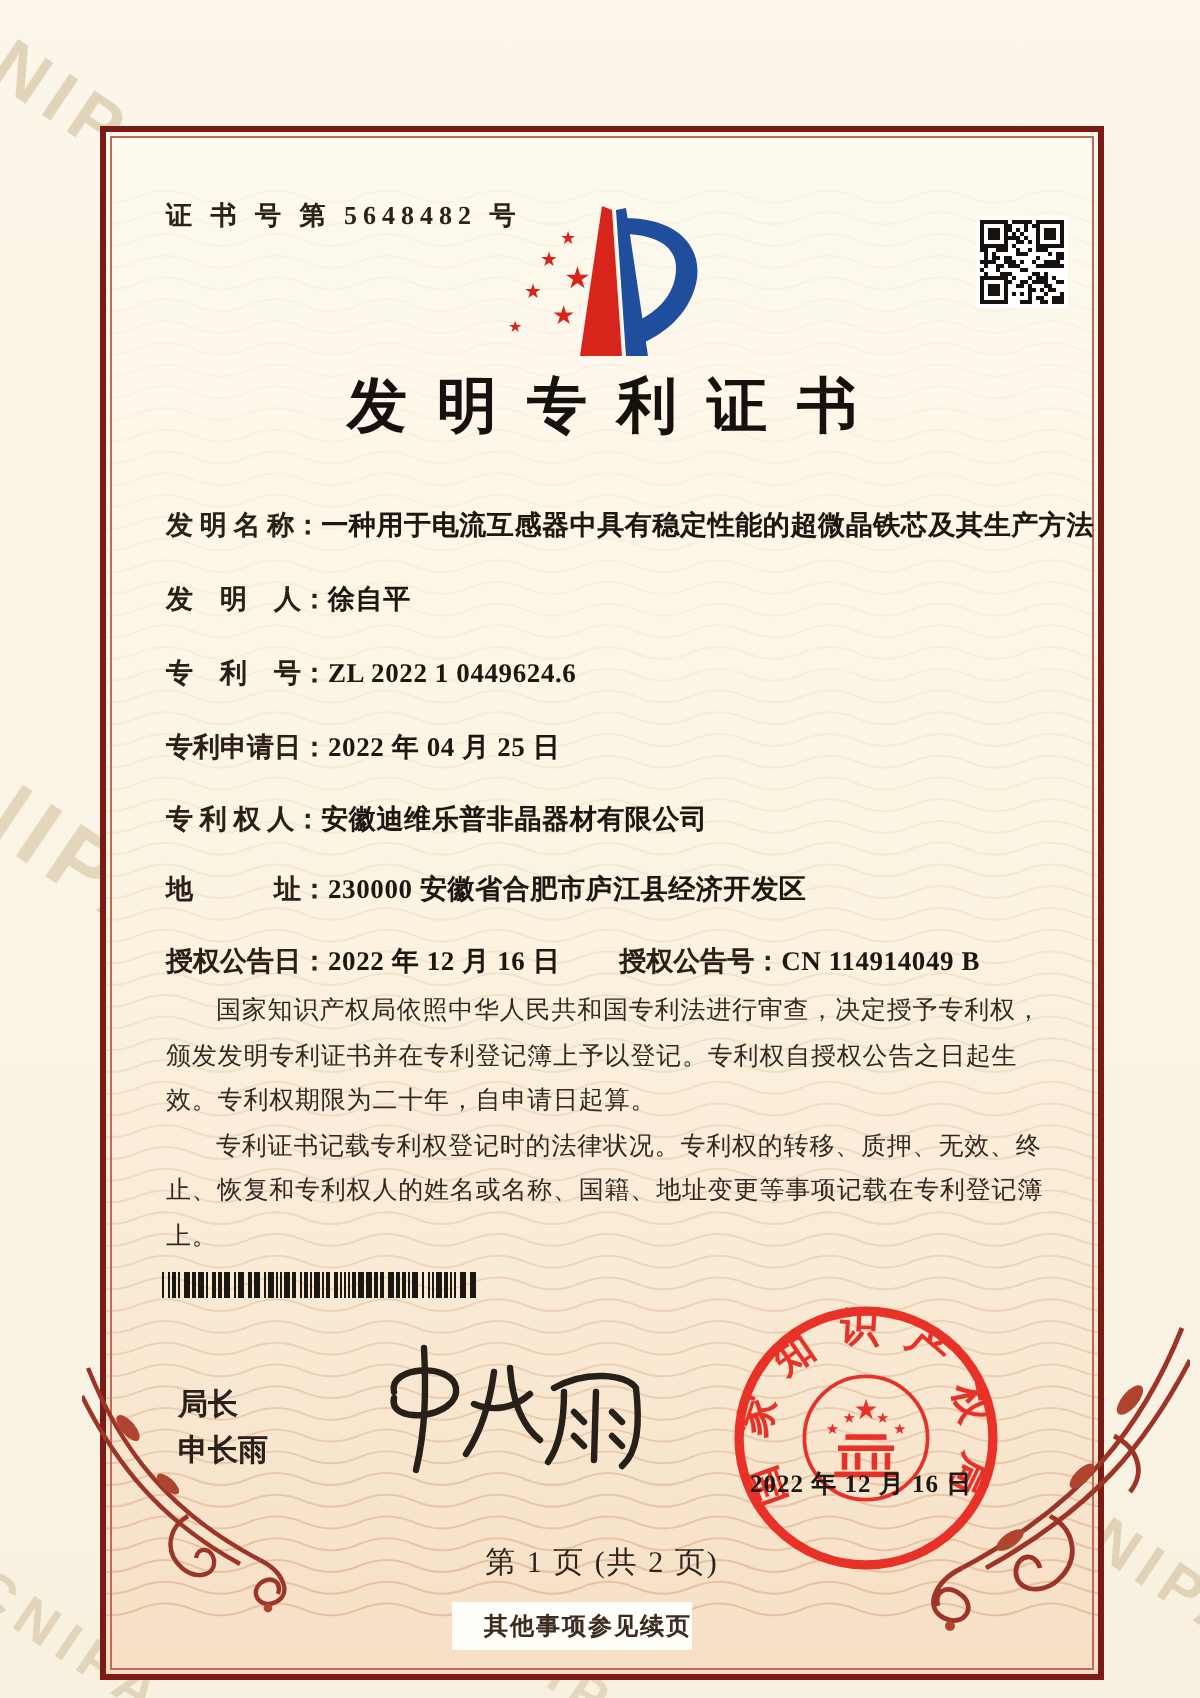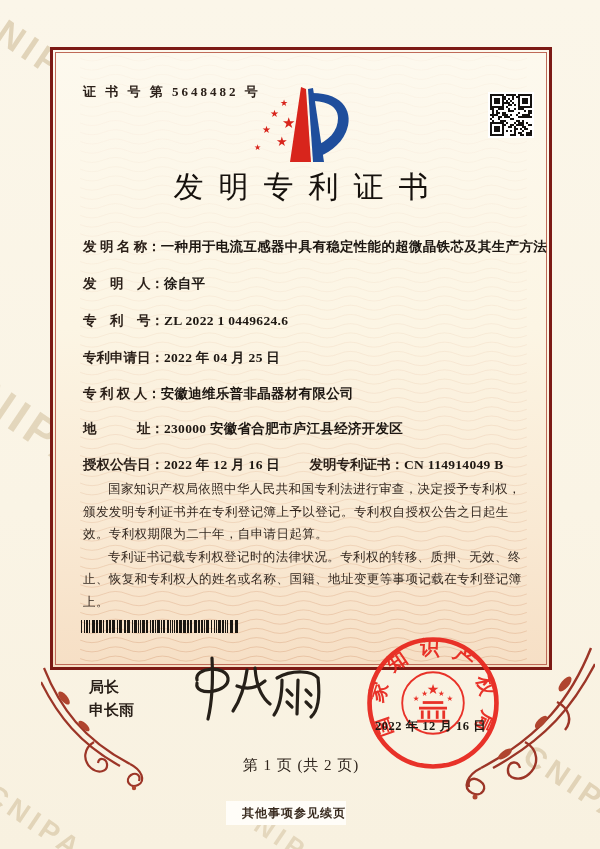--- a/index.html
+++ b/index.html
@@ -7,27 +7,27 @@
   
   .wm{position:absolute;font-family:"Liberation Sans","DejaVu Sans",sans-serif;font-weight:bold;letter-spacing:5px;color:#b99e6e;transform:rotate(34deg);transform-origin:left top;pointer-events:none;z-index:1;}
   .wm1{left:-14px;top:-6px;font-size:36px;opacity:.38;}
   .wm2{left:368px;top:240px;font-size:30px;opacity:.14;}
   .wm3{left:126px;top:498px;font-size:30px;opacity:.12;}
   .wm4{left:-34px;top:348px;font-size:46px;opacity:.34;}
   .wm5{left:-2px;top:778px;font-size:28px;opacity:.34;}
   .wm6{left:536px;top:738px;font-size:30px;opacity:.36;}
   .wm7{left:246px;top:796px;font-size:26px;opacity:.30;}
   
-  .frame{position:absolute;left:50px;top:47px;width:502px;height:623px;border:3px solid #7c1a15;background:linear-gradient(180deg,#fdf9ee 0%,#fcf5e4 45%,#f9e9d3 78%,#f6dfc5 100%);z-index:2;box-sizing:border-box;}
+  .frame{position:absolute;left:50px;top:63px;width:502px;height:777px;border:3px solid #7c1a15;background:linear-gradient(180deg,#fdf9ee 0%,#fcf5e4 45%,#f9e9d3 78%,#f6dfc5 100%);z-index:2;box-sizing:border-box;}
   .frame-line{position:absolute;inset:2px;border:1px solid #bf6a58;pointer-events:none;z-index:1;}
   #waves{position:absolute;inset:0;width:100%;height:100%;z-index:0;}
   .cert-no{position:absolute;left:30px;top:33px;font-size:13px;font-weight:bold;letter-spacing:3px;color:#2c211a;z-index:2;}
   .logo{position:absolute;left:197px;top:34px;z-index:2;}
   .qr{position:absolute;left:435px;top:42px;background:#fff;padding:2px;z-index:2;}
-  .title{position:absolute;left:0;top:117px;width:100%;text-align:center;font-size:30px;font-weight:normal;letter-spacing:15px;text-indent:15px;color:#16110d;z-index:2;}
+  .title{position:absolute;left:0;top:117px;width:100%;text-align:center;font-size:30px;font-weight:bold;letter-spacing:15px;text-indent:15px;color:#16110d;z-index:2;}
   .field-row{position:absolute;left:30px;white-space:nowrap;z-index:2;font-size:13.5px;color:#1d1712;}
   .f-label{font-weight:bold;color:#2b2019;}
   .f-value{font-weight:600;letter-spacing:.3px;}
   .field-row.r0{top:188px}.field-row.r1{top:225px}.field-row.r2{top:262px}.field-row.r3{top:299px}
   .field-row.r4{top:335px}.field-row.r5{top:370px}.field-row.r6{top:406px}
   .pair2{margin-left:26px;}
   .body-text{position:absolute;left:30px;top:428px;width:444px;z-index:2;font-size:12.5px;line-height:22.5px;letter-spacing:.4px;color:#332820;}
   .body-text p{margin:0;text-indent:2em;}
   .barcode{position:absolute;left:28px;top:570px;z-index:2;}
   .signer{position:absolute;left:36px;top:625px;z-index:2;font-family:"Liberation Sans","DejaVu Sans",sans-serif;font-weight:bold;font-size:15px;color:#2a211a;line-height:23px;}
@@ -384,21 +384,21 @@
       <span class="f-label">专利申请日：</span><span class="f-value">2022 年 04 月 25 日</span>
     </div>
     <div class="field-row r4">
       <span class="f-label">专 利 权 人：</span><span class="f-value">安徽迪维乐普非晶器材有限公司</span>
     </div>
     <div class="field-row r5">
       <span class="f-label">地　　　址：</span><span class="f-value">230000 安徽省合肥市庐江县经济开发区</span>
     </div>
     <div class="field-row r6">
       <span class="f-label">授权公告日：</span><span class="f-value">2022 年 12 月 16 日</span>
-      <span class="f-label pair2">发明专利证书：</span><span class="f-value">CN 114914049 B</span>
+      <span class="f-label pair2">授权公告号：</span><span class="f-value">CN 114914049 B</span>
     </div>
 
     <div class="body-text">
       <p>国家知识产权局依照中华人民共和国专利法进行审查，决定授予专利权，颁发发明专利证书并在专利登记簿上予以登记。专利权自授权公告之日起生效。专利权期限为二十年，自申请日起算。</p>
       <p>专利证书记载专利权登记时的法律状况。专利权的转移、质押、无效、终止、恢复和专利权人的姓名或名称、国籍、地址变更等事项记载在专利登记簿上。</p>
     </div>
 
     <svg class="barcode" id="barcode-svg" width="162" height="13" viewBox="0 0 162 13">
         <rect x="0" y="0" width="1" height="13" fill="#1b1712"></rect>
         <rect x="3" y="0" width="1" height="13" fill="#1b1712"></rect>

